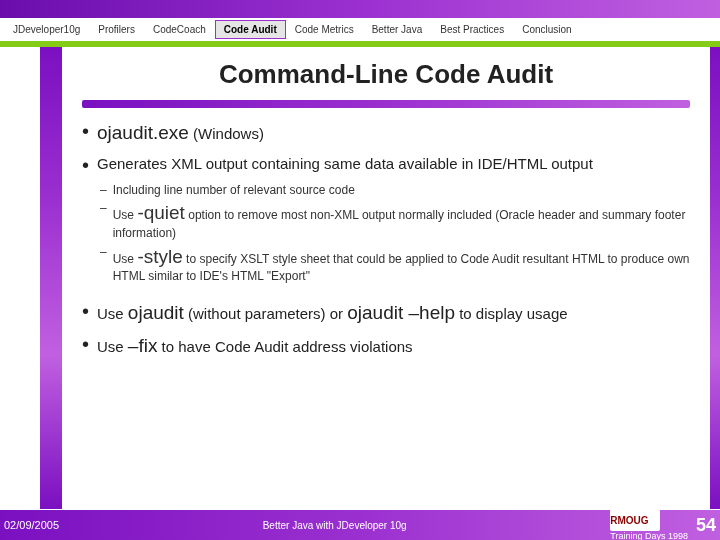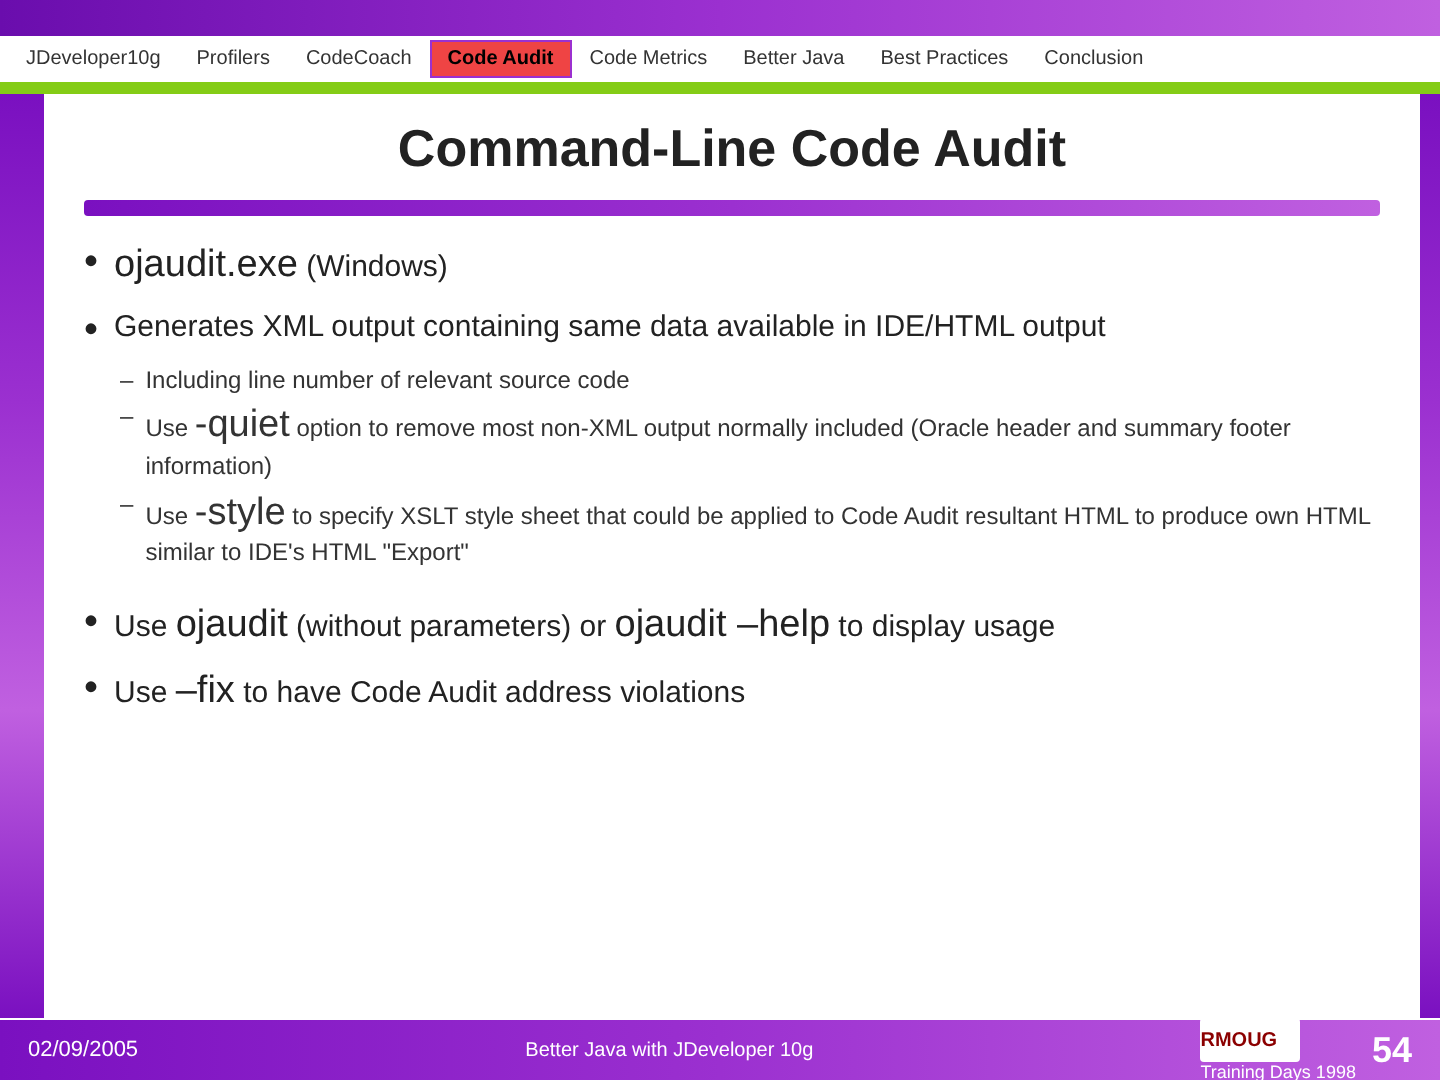--- a/index.html
+++ b/index.html
@@ -29,30 +29,31 @@
     }
     .nav-tab {
       font-size: 10px;
       padding: 3px 8px;
       cursor: pointer;
       white-space: nowrap;
       color: #333;
       border: 1px solid transparent;
     }
     .nav-tab.active {
-      background: #ef4444;
+      background: #e5e5e5;
       border: 1px solid #9b30d0;
       color: #000;
       font-weight: bold;
     }
 
     
     .main-content {
       display: flex;
       height: calc(540px - 18px - 30px - 30px);
+      margin-left: 40px;
     }
 
     .left-accent {
       width: 22px;
       background: linear-gradient(to bottom, #7a10c0, #9b30d0, #c060e0, #7a10c0);
       flex-shrink: 0;
     }
 
     .right-accent {
       width: 10px;
@@ -133,21 +134,21 @@
     .footer {
       position: absolute;
       bottom: 0;
       left: 0;
       right: 0;
       height: 30px;
       background: linear-gradient(to right, #7a10c0, #9b30d0, #c060e0);
       display: flex;
       align-items: center;
       justify-content: space-between;
-      padding: 0 14px;
+      padding: 0 4px;
     }
     .footer-left {
       font-size: 11px;
       color: #fff;
     }
     .footer-center {
       font-size: 10px;
       color: #fff;
       text-align: center;
     }

